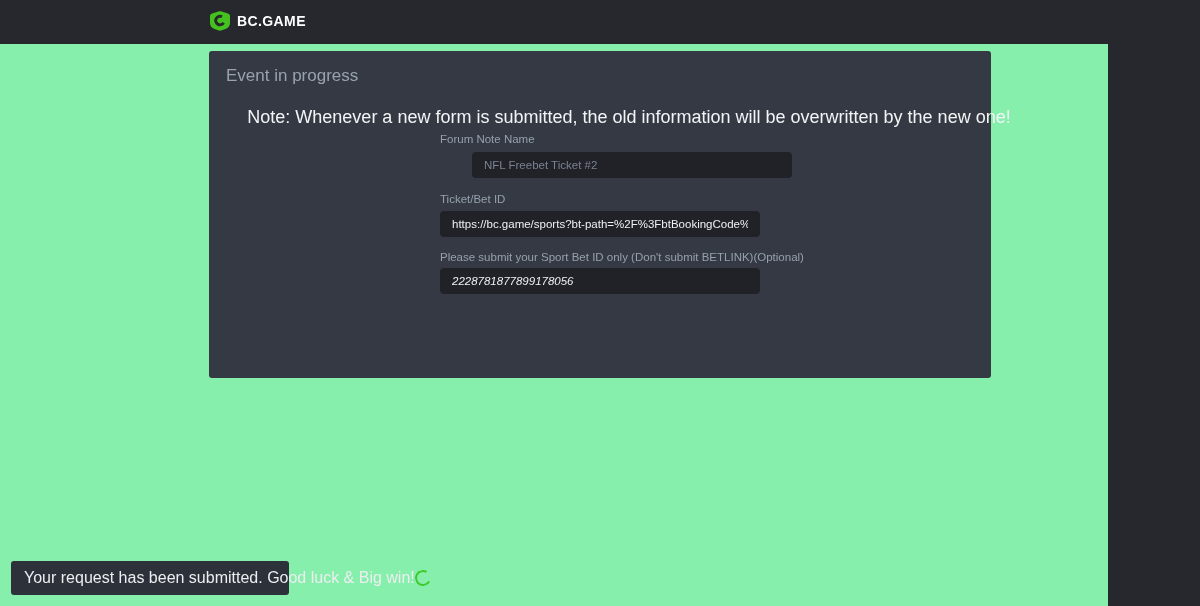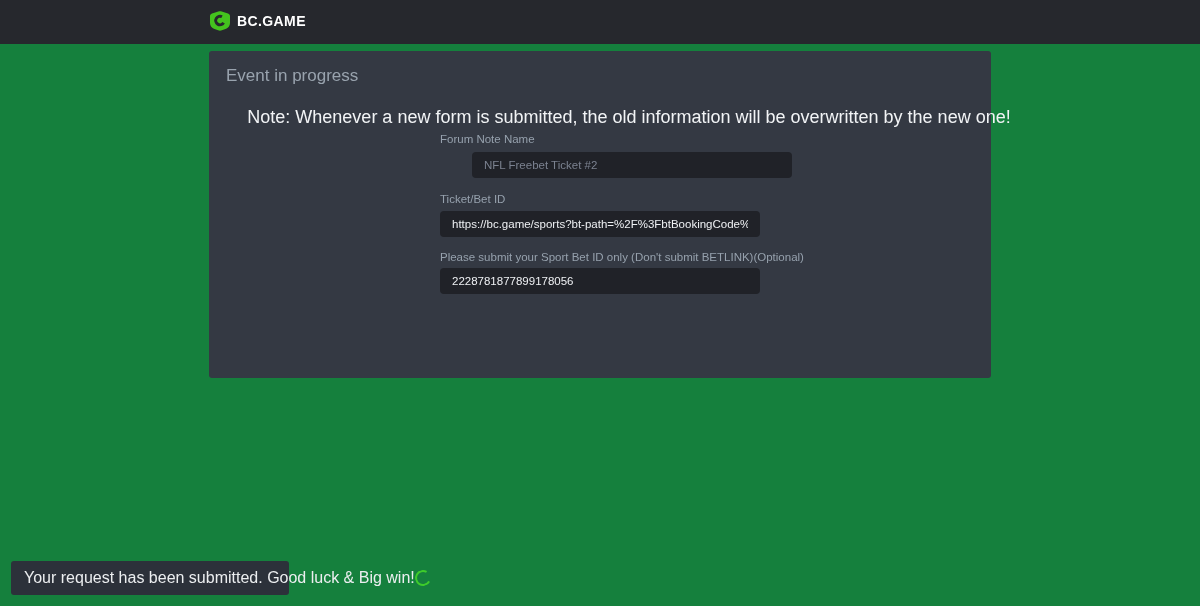--- a/index.html
+++ b/index.html
@@ -1,17 +1,17 @@
 <!DOCTYPE html>
 <html><head>
 <meta charset="utf-8">
 <style>
   html,body{margin:0;padding:0;background:#26282d;}
   .screen{
-    position:relative;width:1200px;height:606px;background:#15803d;
+    position:relative;width:1108px;height:606px;background:#86efac;
     overflow:hidden;font-family:"Liberation Sans",sans-serif;
     -webkit-font-smoothing:antialiased;
   }
   
   .header{position:absolute;top:0;left:0;width:100%;height:44px;background:#26282d;}
   .logo-wrap{position:absolute;left:210px;top:10px;display:flex;align-items:center;gap:7px;cursor:pointer;}
   .brand{color:#ffffff;font-size:14px;font-weight:bold;letter-spacing:.4px;}
   
   .card{position:absolute;left:209px;top:51px;width:782px;height:327px;background:#343943;border-radius:3px;}
   .status{position:absolute;left:17px;top:15px;font-size:17px;color:#99a3ae;}
@@ -21,21 +21,21 @@
   .field-label{position:absolute;left:231px;font-size:11.5px;color:#96a1ad;}
   .lbl-0{top:82px;} .lbl-1{top:142px;} .lbl-2{top:200px;}
   .text-input{
     position:absolute;left:231px;width:320px;height:26px;box-sizing:border-box;
     background:#202228;border:none;outline:none;border-radius:4px;
     padding:0 12px;font-size:11.5px;color:#eef0f3;font-family:"Liberation Sans",sans-serif;
   }
   .in-0{top:101px;color:#7b8company;} 
   .in-0{top:101px;color:#7b München;margin-left:32px;}
   .in-0{top:101px;color:#7b8290;}
-  .in-1{top:160px;} .in-2{top:217px;}
+  .in-1{top:160px;} .in-2{top:217px;font-style:italic;}
   .submit-btn{
     position:absolute;left:331px;top:263px;width:119px;height:28px;border:none;border-radius:3px;
     background:linear-gradient(90deg,#2ba23a 0%,#3fae28 50%,#55c41c 50%,#55c41c 100%);
     color:#ffffff;font-weight:bold;font-size:12px;font-family:"Liberation Sans",sans-serif;
     cursor:pointer;letter-spacing:.2px;
   }
   
   .toast{
     position:absolute;left:11px;top:561px;width:278px;height:34px;background:#2c313a;
     border-radius:3px;display:flex;align-items:center;justify-content:space-between;

